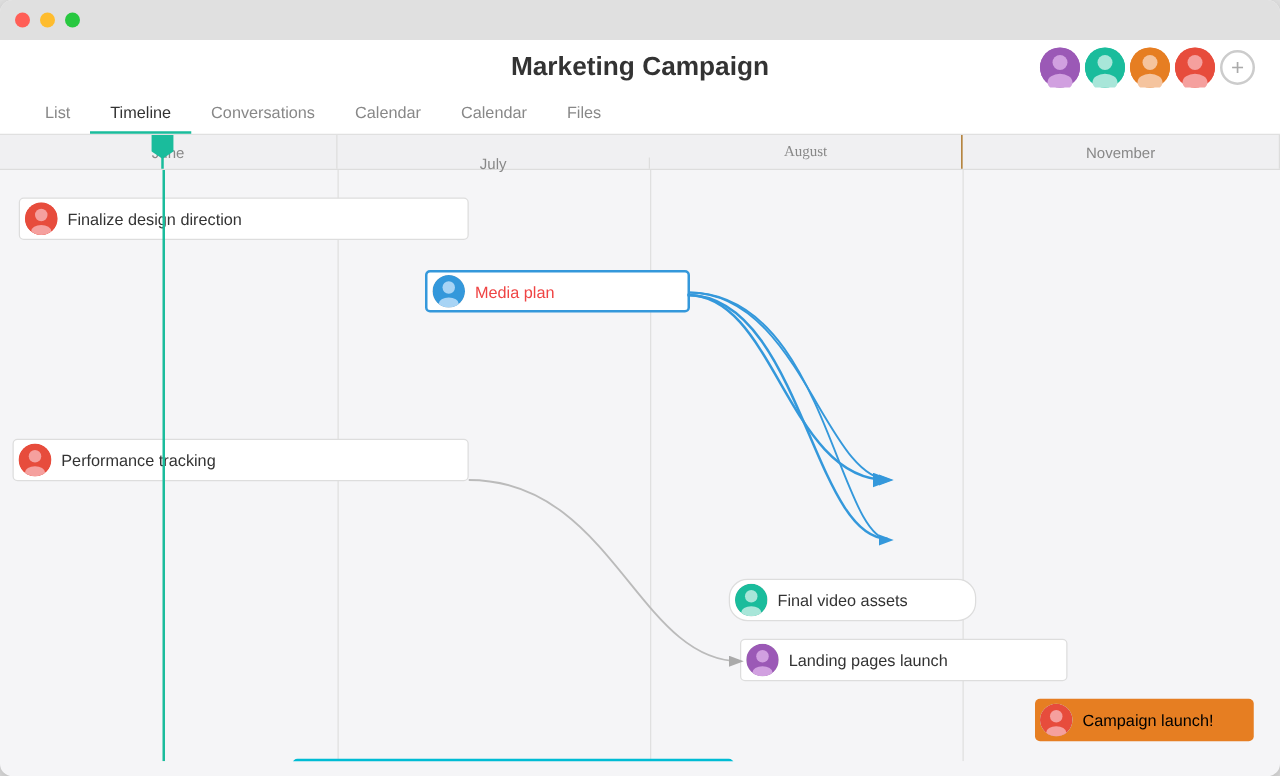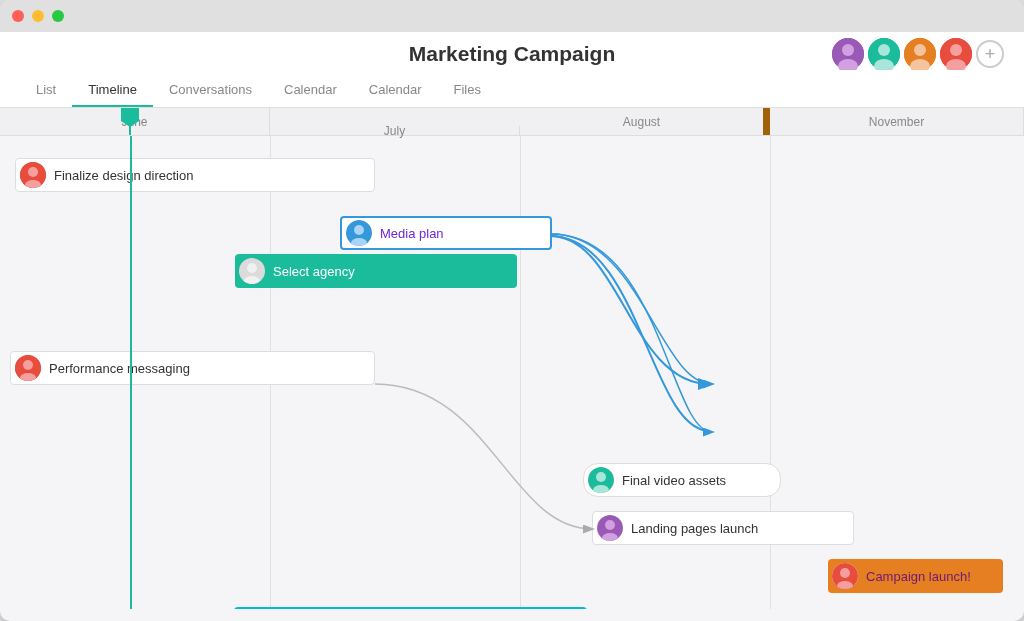--- a/index.html
+++ b/index.html
@@ -147,30 +147,30 @@
       background: #fff;
       border: 1px solid #ddd;
       color: #333;
     }
     .task.green {
       background: #1abc9c;
       color: #fff;
     }
     .task.orange {
       background: #e67e22;
-      color: #701a75;
+      color: #000000;
     }
     .task.cyan {
       background: #00bcd4;
       color: #fff;
     }
     .task.white-border-blue {
       background: #fff;
       border: 2px solid #3498db;
-      color: #6d28d9;
+      color: #ef4444;
     }
     .task-avatar {
       width: 26px;
       height: 26px;
       border-radius: 50%;
       margin-right: 8px;
       flex-shrink: 0;
       overflow: hidden;
       background: #ccc;
       display: flex;
@@ -249,21 +249,21 @@
       <div class="nav-tab">Calendar</div>
       <div class="nav-tab">Files</div>
     </div>
   </div>
 
   <div class="timeline-area">
 
     <div class="month-headers" style="position:relative;">
       <div class="month-header" style="width:270px; border-right:1px solid #ddd;">June</div>
       <div class="month-header" style="width:250px; border-right:1px solid #ddd;margin-top:18px;">July</div>
-      <div class="month-header" style="width:250px; border-right:7px solid #a16207;">August</div>
+      <div class="month-header" style="width:250px; border-right:1px solid #a16207;font-family:Liberation Serif, serif;">August</div>
       <div class="month-header" style="flex:1;">November</div>
 
       <div style="position:absolute; left:129px; top:0; width:2px; height:100%; background:#1abc9c;"></div>
       <div style="position:absolute; left:121px; top:-1px; width:18px; height:20px; background:#1abc9c; clip-path:polygon(0 0, 100% 0, 100% 70%, 50% 100%, 0 70%);"></div>
     </div>
 
     <div class="timeline-content" style="position:relative; height:calc(100% - 28px);">
 
       <div style="position:absolute; left:130px; top:0; bottom:0; width:2px; background:#1abc9c; z-index:2;"></div>
 
@@ -298,51 +298,41 @@
           <svg width="26" height="26" viewBox="0 0 26 26">
               <circle cx="13" cy="13" r="13" fill="#e74c3c"></circle>
               <circle cx="13" cy="10" r="5" fill="#f5a09e"></circle>
               <ellipse cx="13" cy="23" rx="8" ry="5" fill="#f5a09e"></ellipse>
             </svg>
         </div>
         <span>Finalize design direction</span>
       </div>
 
 
-      <div class="task green" style="left:235px; top:118px; width:282px;">
-        <div class="task-avatar">
-          <svg width="26" height="26" viewBox="0 0 26 26">
-              <circle cx="13" cy="13" r="13" fill="rgba(255,255,255,0.3)"></circle>
-              <circle cx="13" cy="10" r="5" fill="rgba(255,255,255,0.6)"></circle>
-              <ellipse cx="13" cy="23" rx="8" ry="5" fill="rgba(255,255,255,0.6)"></ellipse>
-            </svg>
-        </div>
-        <span>Select agency</span>
-      </div>
 
       <div class="task white-border-blue" style="left:340px; top:80px; width:212px;">
         <div class="task-avatar">
           <svg width="26" height="26" viewBox="0 0 26 26">
               <circle cx="13" cy="13" r="13" fill="#3498db"></circle>
               <circle cx="13" cy="10" r="5" fill="#a8d4f5"></circle>
               <ellipse cx="13" cy="23" rx="8" ry="5" fill="#a8d4f5"></ellipse>
             </svg>
         </div>
         <span>Media plan</span>
       </div>
 
       <div class="task white" style="left:10px; top:215px; width:365px;">
         <div class="task-avatar av-red">
           <svg width="26" height="26" viewBox="0 0 26 26">
               <circle cx="13" cy="13" r="13" fill="#e74c3c"></circle>
               <circle cx="13" cy="10" r="5" fill="#f5a09e"></circle>
               <ellipse cx="13" cy="23" rx="8" ry="5" fill="#f5a09e"></ellipse>
             </svg>
         </div>
-        <span>Performance messaging</span>
+        <span>Performance tracking</span>
       </div>
 
 
 
       <div class="task white" style="left:583px; top:327px; width:198px;border-radius:15px;">
         <div class="task-avatar">
           <svg width="26" height="26" viewBox="0 0 26 26">
               <circle cx="13" cy="13" r="13" fill="#1abc9c"></circle>
               <circle cx="13" cy="10" r="5" fill="#a8e6d9"></circle>
               <ellipse cx="13" cy="23" rx="8" ry="5" fill="#a8e6d9"></ellipse>

